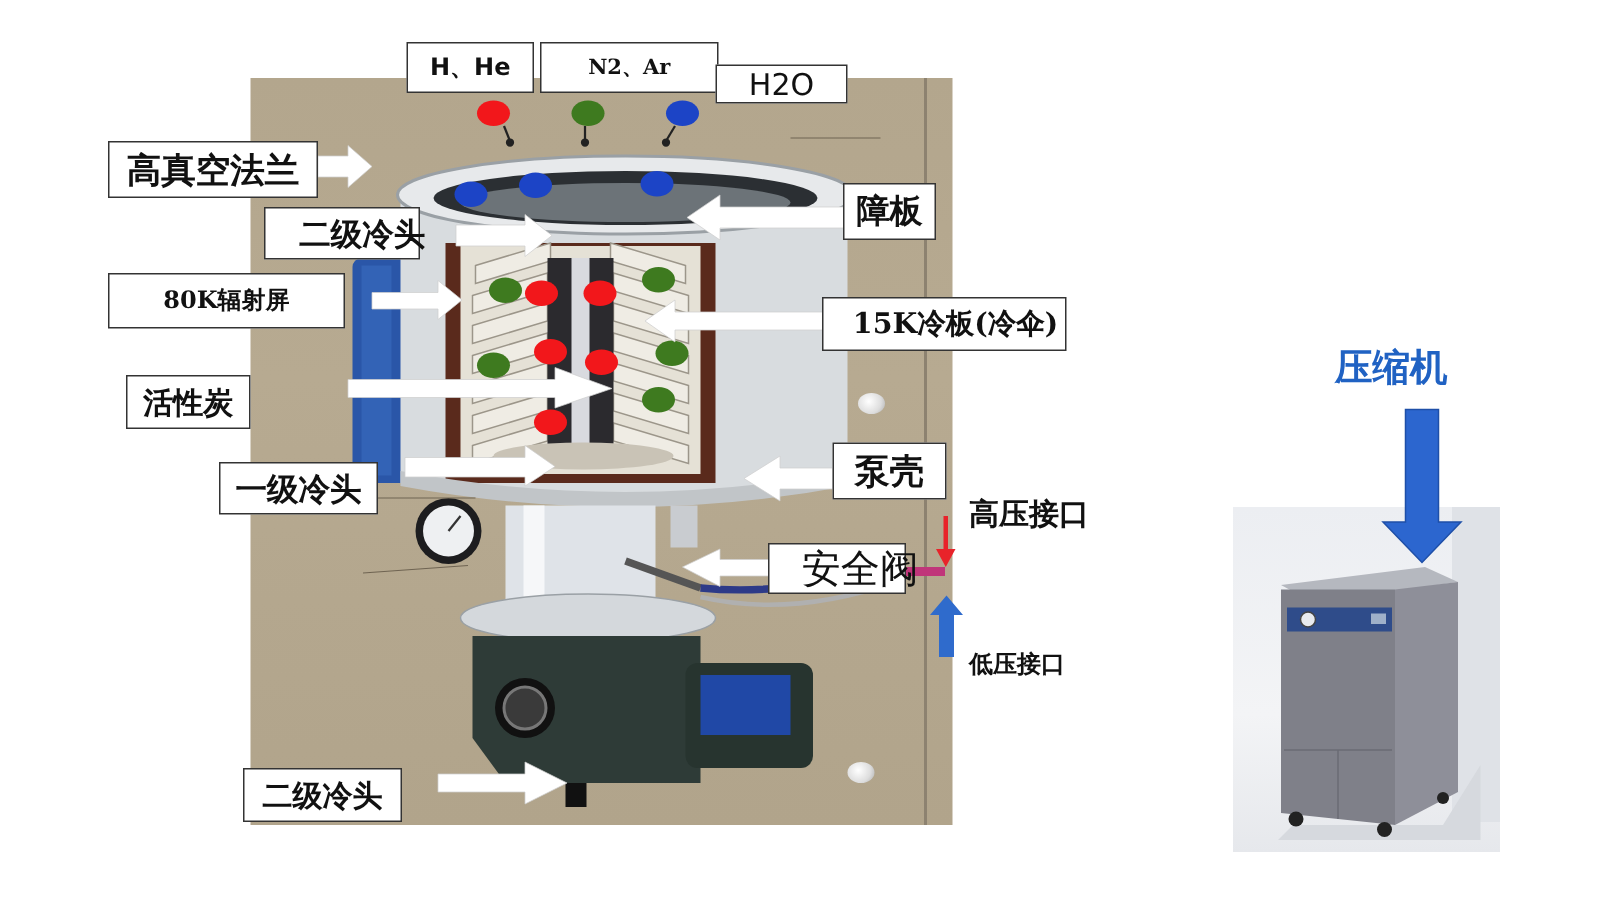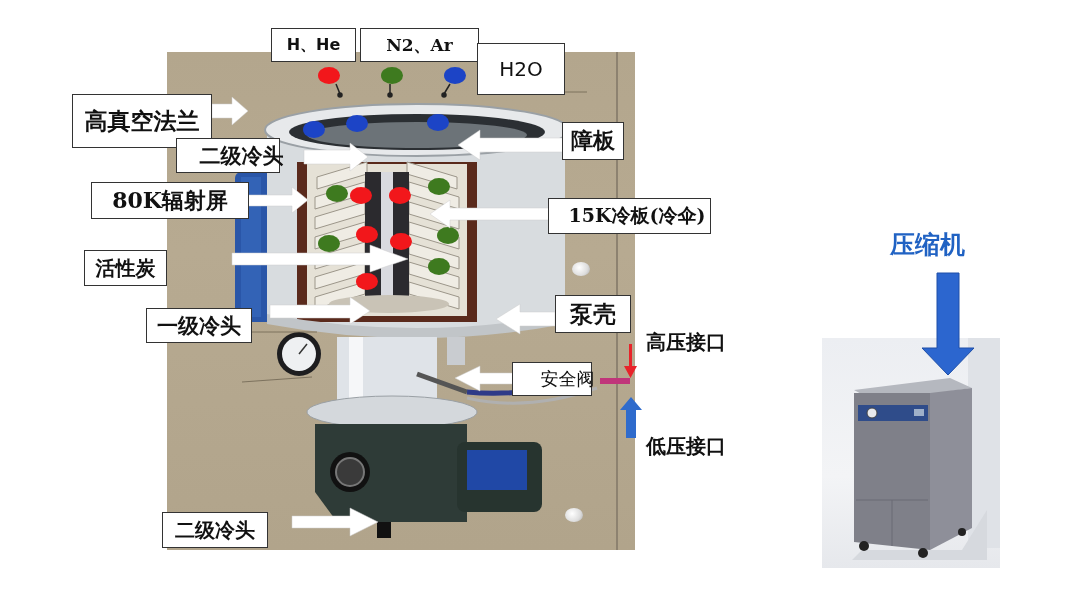--- a/index.html
+++ b/index.html
@@ -165,37 +165,37 @@
     <line x1="450" y1="84" x2="444" y2="94"></line>
       <circle cx="444" cy="95" r="2"></circle>
   </g>
 
   <rect x="600" y="378" width="30" height="6" fill="#c0357a"></rect>
   <path d="M629,344 L632,344 L632,366 L637,366 L630.5,378 L624,366 L629,366 Z" fill="#e8232a"></path>
   <path d="M626,438 L636,438 L636,410 L642,410 L631,397 L620,410 L626,410 Z" fill="#2f6bcc"></path>
 </svg>
 
 <div class="label lbl-sans" style="left:271px;top:28px;width:85px;height:34px;font-size:16px;">H、He</div>
-<div class="label" style="left:360px;top:28px;width:119px;height:34px;font-size:17px;">N2、Ar</div>
-<div class="label lbl-sans" style="left:477px;top:43px;width:88px;height:52px;font-size:20px;font-weight:normal;">H2O</div>
-
-<div class="label lbl-sans" style="left:72px;top:94px;width:140px;height:54px;font-size:23px;">高真空法兰</div>
+<div class="label" style="left:360px;top:28px;width:119px;height:34px;font-size:14px;">N2、Ar</div>
+<div class="label lbl-sans" style="left:477px;top:43px;width:88px;height:26px;font-size:20px;font-weight:normal;">H2O</div>
+
+<div class="label lbl-sans" style="left:72px;top:94px;width:140px;height:38px;font-size:23px;">高真空法兰</div>
 <div class="label lbl-sans" style="left:176px;top:138px;width:104px;height:35px;font-size:21px;padding-left:27px;">二级冷头</div>
-<div class="label" style="left:72px;top:182px;width:158px;height:37px;font-size:22px;margin-left:19px;">80K辐射屏</div>
+<div class="label" style="left:72px;top:182px;width:158px;height:37px;font-size:16px;">80K辐射屏</div>
 <div class="label lbl-sans" style="left:84px;top:250px;width:83px;height:36px;font-size:20px;">活性炭</div>
 <div class="label lbl-sans" style="left:146px;top:294px;width:106px;height:35px;font-size:21px;margin-top:14px;">一级冷头</div>
 <div class="label lbl-sans" style="left:162px;top:512px;width:106px;height:36px;font-size:20px;">二级冷头</div>
 
 <div class="label lbl-sans" style="left:562px;top:122px;width:62px;height:38px;font-size:22px;">障板</div>
 <div class="label" style="left:548px;top:198px;width:163px;height:36px;font-size:19px;padding-left:15px;">15K冷板(冷伞)</div>
 <div class="label lbl-sans" style="left:555px;top:295px;width:76px;height:38px;font-size:23px;">泵壳</div>
-<div class="label lbl-sans" style="left:512px;top:362px;width:80px;height:34px;font-size:18px;font-weight:normal;padding-left:31px;">安全阀</div>
+<div class="label lbl-sans" style="left:512px;top:362px;width:92px;height:34px;font-size:26px;font-weight:normal;padding-left:31px;">安全阀</div>
 
 <div class="plain-text" style="left:646px;top:329px;font-size:20px;">高压接口</div>
-<div class="plain-text" style="left:646px;top:433px;font-size:20px;">低压接口</div>
+<div class="plain-text" style="left:646px;top:433px;font-size:16px;">低压接口</div>
 
 <div class="abs" style="left:890px;top:228px;font-size:25px;font-weight:bold;color:#2062c3;font-family:'DejaVu Sans','Liberation Sans',sans-serif;">压缩机</div>
 
 <div class="abs compressor-photo"></div>
 <div class="abs" style="left:968px;top:338px;width:32px;height:210px;background:#dfe2e7;"></div>
 
 <svg class="abs" style="left:822px;top:260px;" width="178" height="310" viewBox="0 0 178 310">
 
   <path d="M40,290 L140,290 L165,250 L165,300 L30,300 Z" fill="#d6d9de"></path>
 

